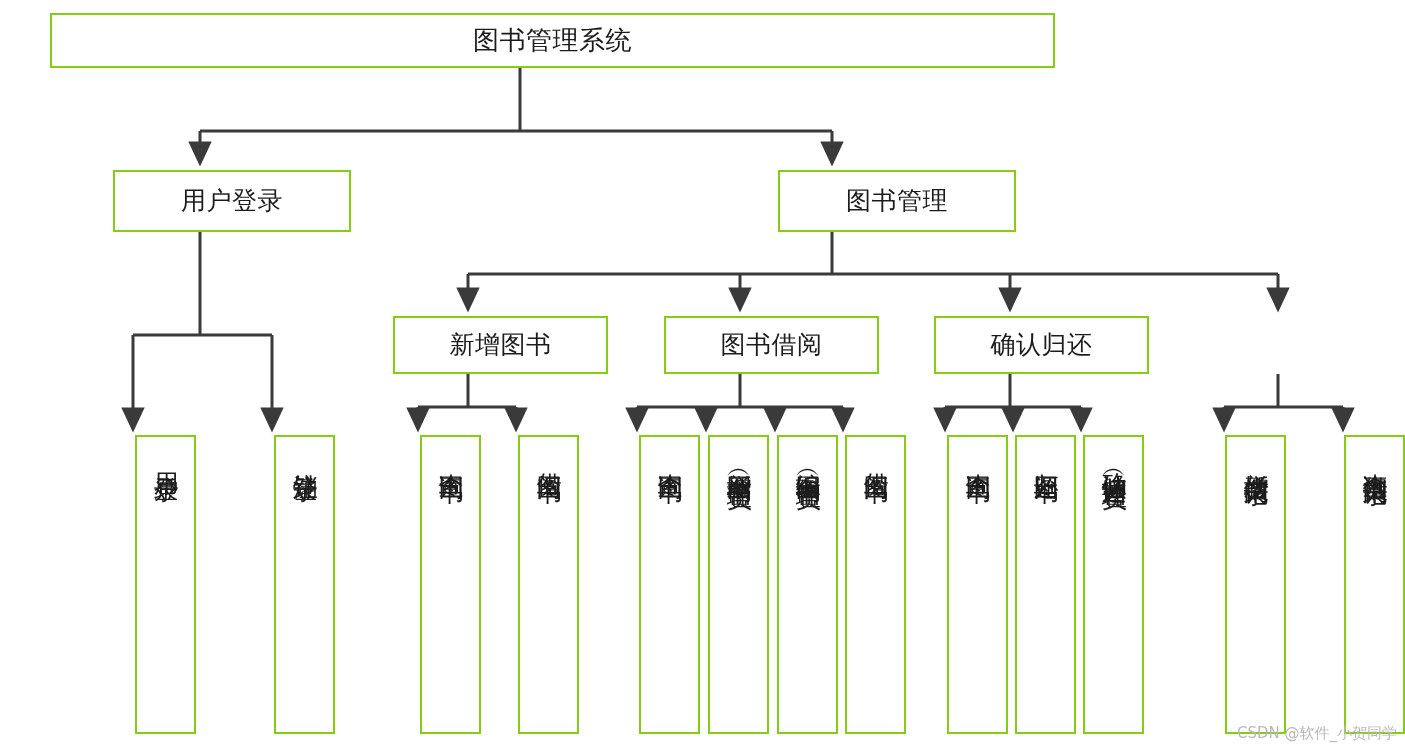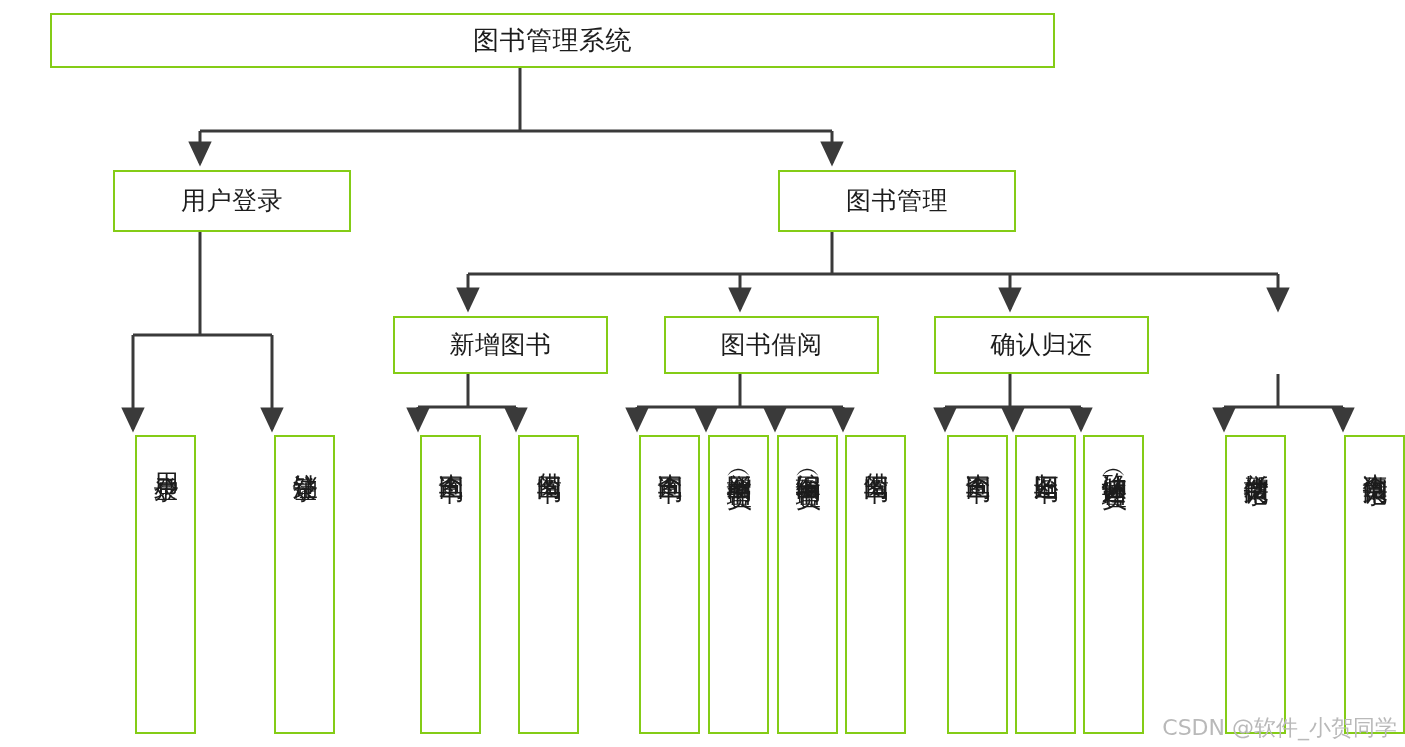--- a/index.html
+++ b/index.html
@@ -58,21 +58,21 @@
     text-orientation: upright;
     font-size: 25px;
     line-height: 1.06;
     letter-spacing: 2px;
     white-space: nowrap;
   }
   .watermark {
     position: absolute;
     right: 8px;
     bottom: 4px;
-    font-size: 22px;
+    font-size: 15px;
     color: #b9b9b9;
     white-space: nowrap;
     font-family: "DejaVu Sans", "Liberation Sans", sans-serif;
   }
 </style>
 </head>
 <body>
 
 <div id="canvas">
 

